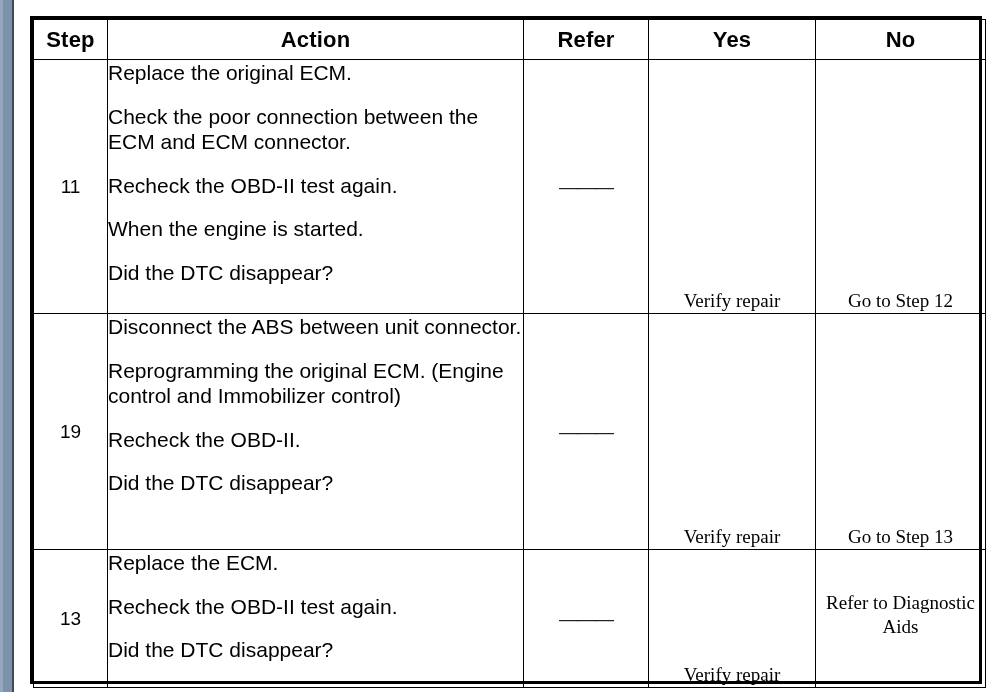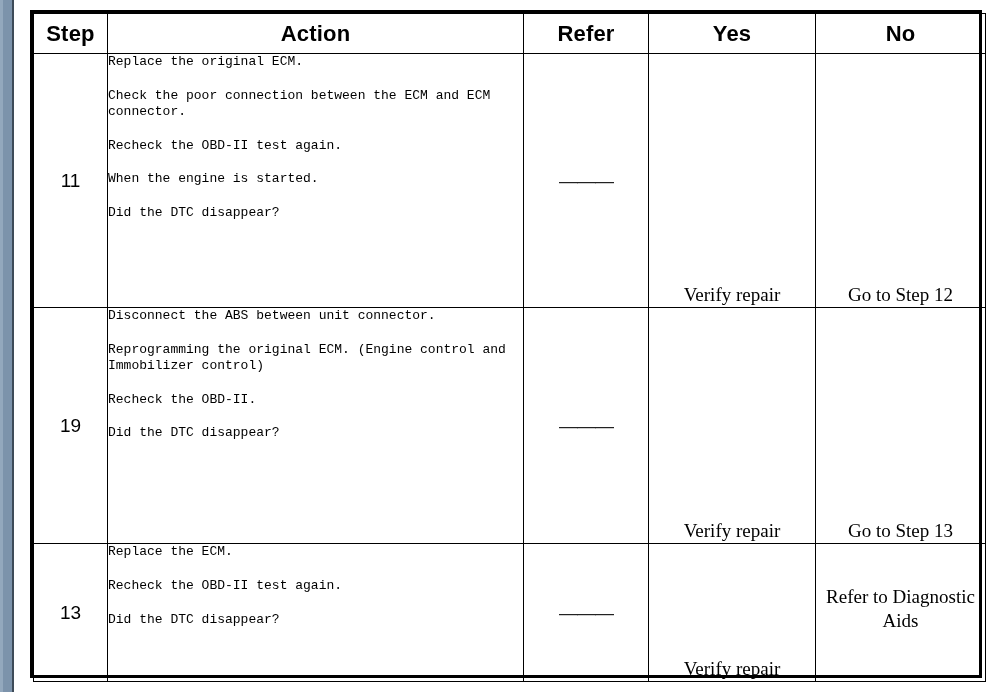--- a/index.html
+++ b/index.html
@@ -34,21 +34,21 @@
     top: 0;
     width: 3px;
     height: 100%;
     background: #93a8bd;
   }
 
   
   #diagnostic-table {
     position: absolute;
     left: 30px;
-    top: 10px;
+    top: 16px;
     width: 952px;
     height: 668px;
     box-sizing: border-box;
     border: 3px solid #000000;
     background: #ffffff;
   }
 
   table.dtable {
     width: 100%;
     height: 100%;
@@ -85,23 +85,22 @@
   
   td.step-cell {
     text-align: center;
     vertical-align: middle;
     font-size: 19px;
   }
 
   td.action-cell {
     vertical-align: top;
     padding: 14px 10px 14px 18px;
-    font-size: 13px;
+    font-size: 21px;
     line-height: 1.22;
-    font-family: Liberation Mono, monospace;
   }
   td.action-cell .action-line {
     margin: 0 0 18px 0;
   }
   td.action-cell .action-line:last-child {
     margin-bottom: 0;
   }
 
   td.values-cell {
     text-align: center;

